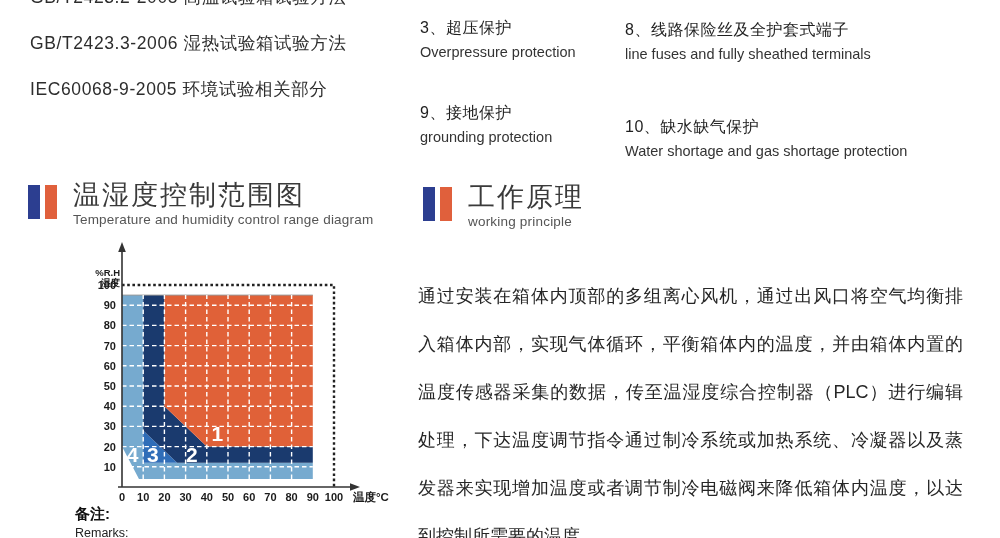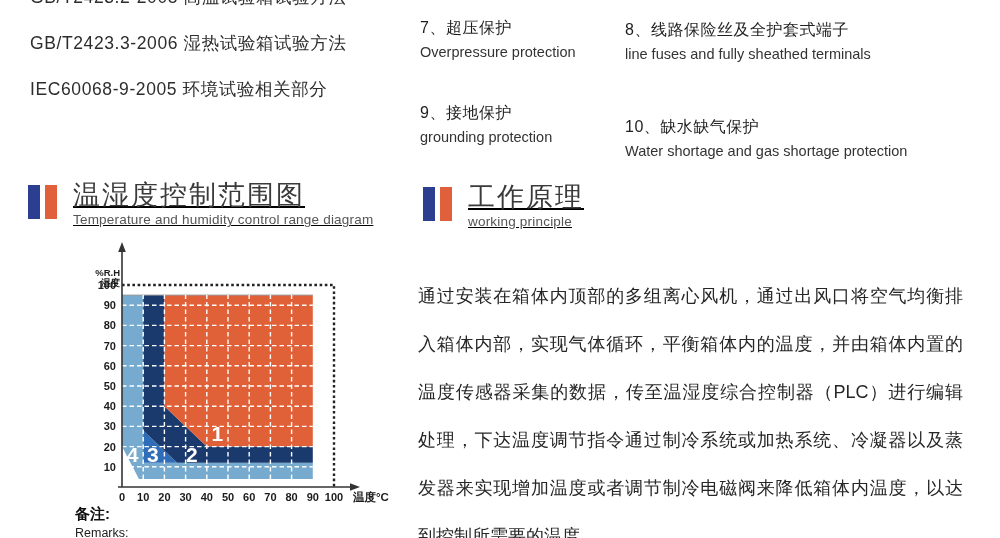--- a/index.html
+++ b/index.html
@@ -19,21 +19,21 @@
   .prot-zh{font-size:16px;color:#1f1f1f;letter-spacing:.5px;}
   .prot-en{font-size:14.5px;color:#333;margin-top:5px;}
   
   .sec-header{position:absolute;display:flex;align-items:flex-start;}
   .hdr-left{left:28px;top:181px;}
   .hdr-right{left:423px;top:183px;}
   .hdr-icon{display:flex;gap:5px;margin-top:4px;}
   .bar{width:12px;height:34px;}
   .bar-blue{background:#2c3e90;}
   .bar-orange{background:#e0603c;}
-  .hdr-text{margin-left:16px;text-decoration:underline;}
+  .hdr-text{margin-left:16px;}
   .hdr-title{font-size:27px;color:#3a3a3a;letter-spacing:2px;line-height:1.05;white-space:nowrap;}
   .hdr-sub{font-size:13.5px;color:#555;margin-top:3px;letter-spacing:.2px;white-space:nowrap;}
   
   .chart{position:absolute;left:85px;top:235px;width:330px;height:280px;}
   svg text{font-family:"Liberation Sans","DejaVu Sans",sans-serif;}
   
   .principle{position:absolute;left:418px;top:272px;width:545px;}
   .pline{height:48px;line-height:48px;font-size:18px;color:#262626;text-align:justify;overflow:hidden;}
   .pline::after{content:"";display:inline-block;width:100%;height:0;}
   .pline.last{text-align:left;}
@@ -49,21 +49,21 @@
 <div class="page">
 
   <div class="std-list" id="standards">
       <div class="std-line">GB/T2423.2-2008 高温试验箱试验方法</div>
       <div class="std-line">GB/T2423.3-2006 湿热试验箱试验方法</div>
       <div class="std-line">IEC60068-9-2005 环境试验相关部分</div>
     </div>
 
   <div id="protections">
       <div class="prot-item p0">
-        <div class="prot-zh">7、超压保护</div>
+        <div class="prot-zh">3、超压保护</div>
         <div class="prot-en">Overpressure protection</div>
       </div>
       <div class="prot-item p1">
         <div class="prot-zh">8、线路保险丝及全护套式端子</div>
         <div class="prot-en">line fuses and fully sheathed terminals</div>
       </div>
       <div class="prot-item p2">
         <div class="prot-zh">9、接地保护</div>
         <div class="prot-en">grounding protection</div>
       </div>

